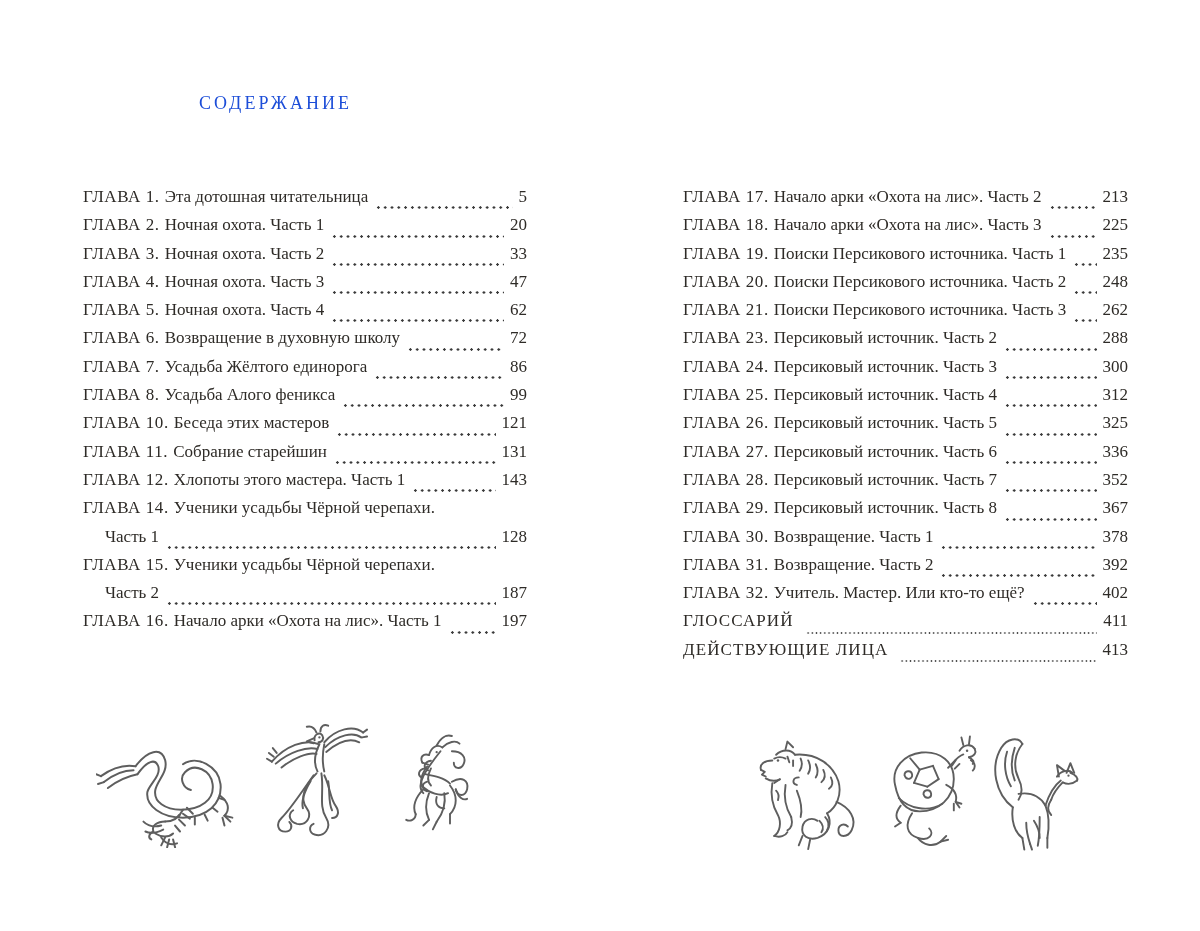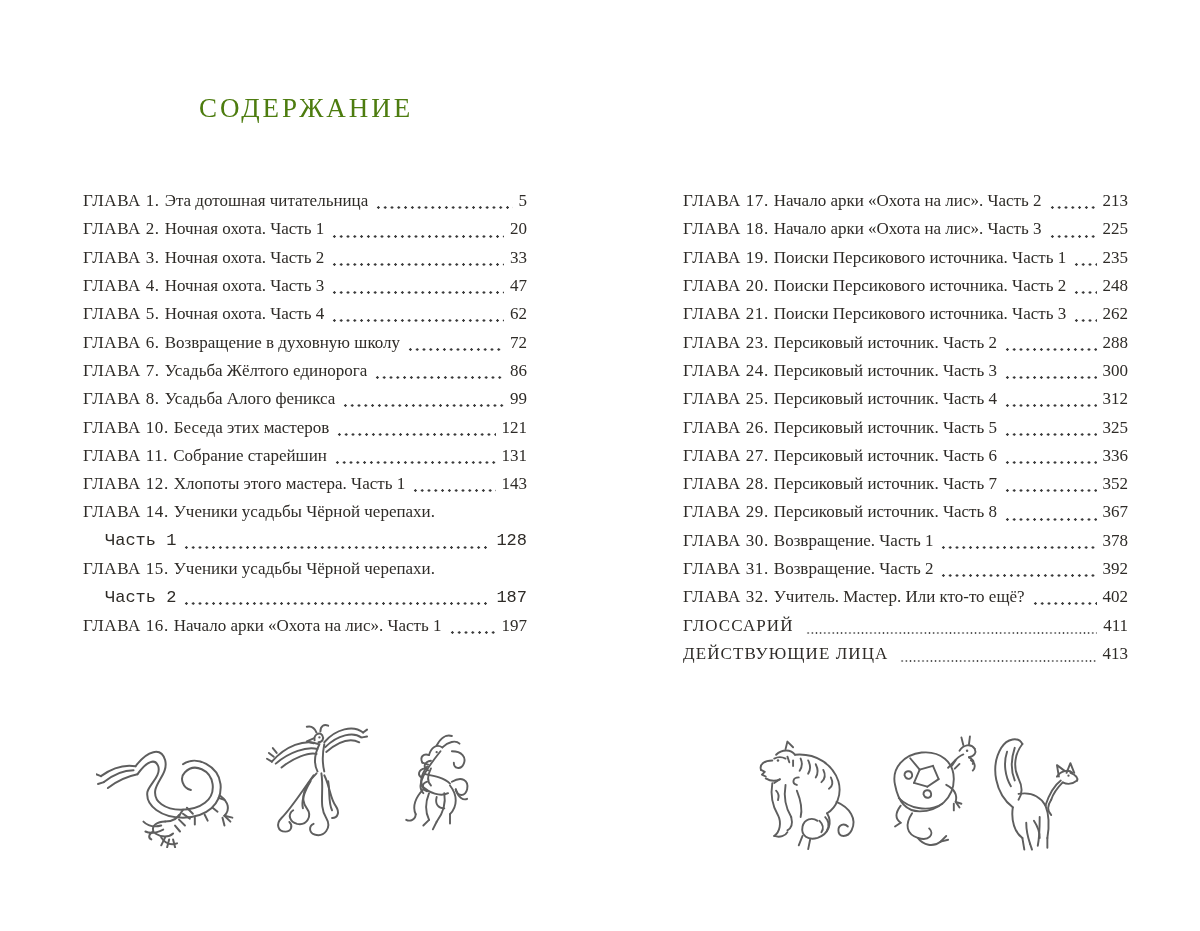--- a/index.html
+++ b/index.html
@@ -2,46 +2,46 @@
 <html><head>
 <meta charset="utf-8">
 <style>
   html,body{margin:0;padding:0;}
   body{
     width:1200px;height:931px;background:#ffffff;overflow:hidden;position:relative;
     font-family:"Liberation Serif", serif;color:#2e2b27;
   }
   .title{
     position:absolute;left:199px;top:93px;margin:0;
-    font-size:27px;font-weight:400;letter-spacing:3px;color:#4d7c0f;
+    font-size:18px;font-weight:400;letter-spacing:3px;color:#1d4ed8;
     font-family:"Liberation Serif", serif;
   }
   .toc-col{position:absolute;top:187px;}
   #col-left{left:83px;width:444px;}
   #col-right{left:683px;width:445px;}
   .toc-row{
-    display:flex;align-items:center;height:28.3px;
+    display:flex;align-items:flex-start;height:28.3px;
     font-size:17px;white-space:nowrap;
   }
   .toc-row .chapter{letter-spacing:0.6px;margin-right:5px;}
   .toc-row .caps-label{letter-spacing:1.1px;}
   .toc-row .t{}
   .dots{
     flex:1 1 8px;min-width:8px;align-self:flex-end;height:5px;
     margin:0 4px 5px 7px;
     background-image:radial-gradient(circle, #3a3a3a 1.05px, transparent 1.45px);
     background-size:6.8px 5px;background-position:left bottom;background-repeat:repeat-x;
   }
   .dots.fine{
     height:4px;margin-bottom:5px;
     background-image:radial-gradient(circle, #4a4a4a 0.75px, transparent 1.05px);
     background-size:4.2px 4px;
   }
   .page-num{margin-left:2px;}
-  .indent{padding-left:22px;font-family:Liberation Mono, monospace;}
+  .indent{padding-left:22px;}
   .art{position:absolute;display:flex;align-items:flex-end;}
   .art-left{left:96px;top:722px;gap:2px;}
   .art-right{left:744px;top:726px;gap:6px;}
   .ink{stroke:#5e5e5e;fill:none;stroke-width:2;stroke-linecap:round;stroke-linejoin:round;}
   .ink-dot{fill:#5e5e5e;stroke:none;}
 </style>
 </head>
 <body>
 
 <main>

